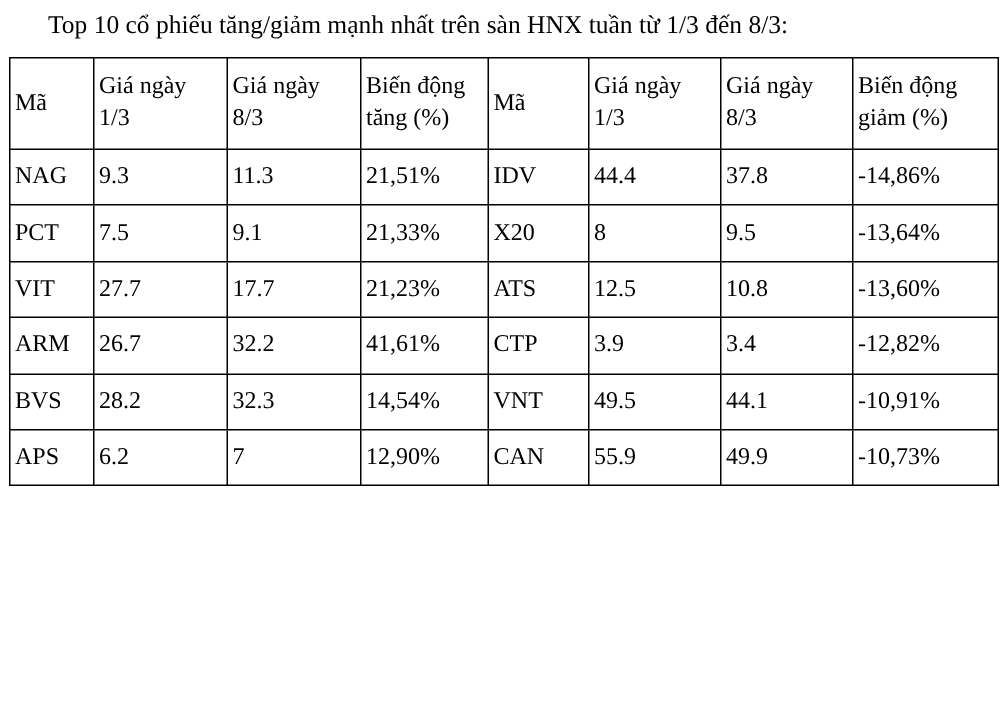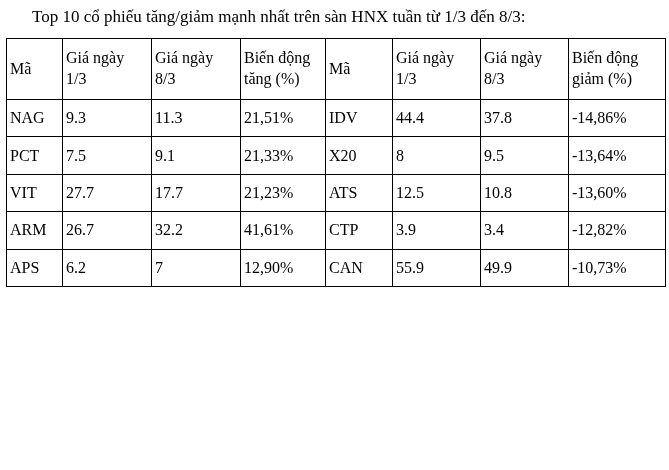--- a/index.html
+++ b/index.html
@@ -118,20 +118,30 @@
         <td>ARM</td>
         <td>26.7</td>
         <td>32.2</td>
         <td>41,61%</td>
         <td>CTP</td>
         <td>3.9</td>
         <td>3.4</td>
         <td>-12,82%</td>
       </tr>
       <tr>
+        <td>BVS</td>
+        <td>28.2</td>
+        <td>32.3</td>
+        <td>14,54%</td>
+        <td>VNT</td>
+        <td>49.5</td>
+        <td>44.1</td>
+        <td>-10,91%</td>
+      </tr>
+      <tr>
         <td>APS</td>
         <td>6.2</td>
         <td>7</td>
         <td>12,90%</td>
         <td>CAN</td>
         <td>55.9</td>
         <td>49.9</td>
         <td>-10,73%</td>
       </tr>
     </tbody>

